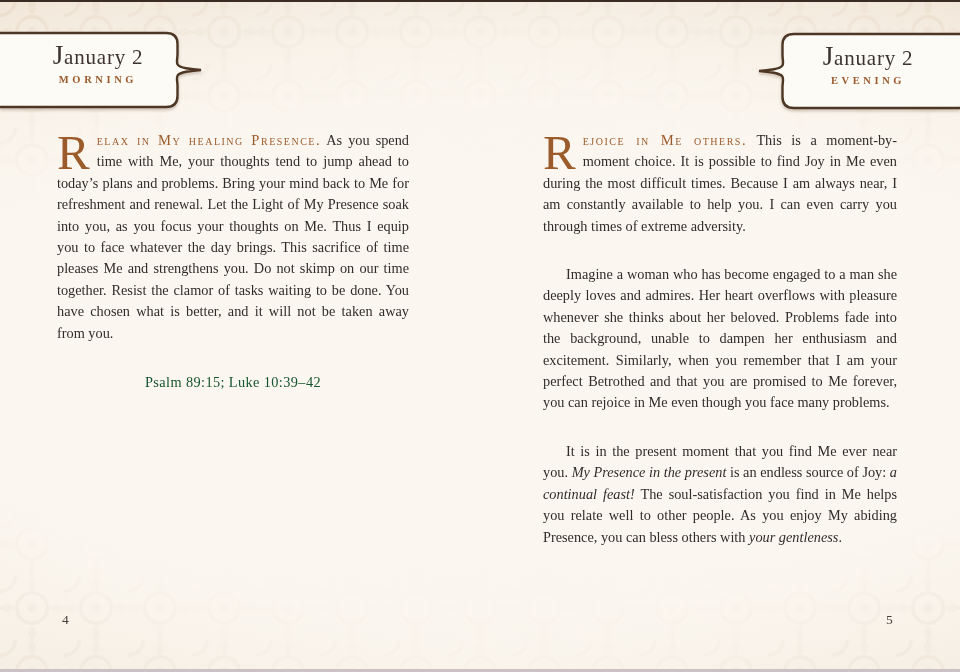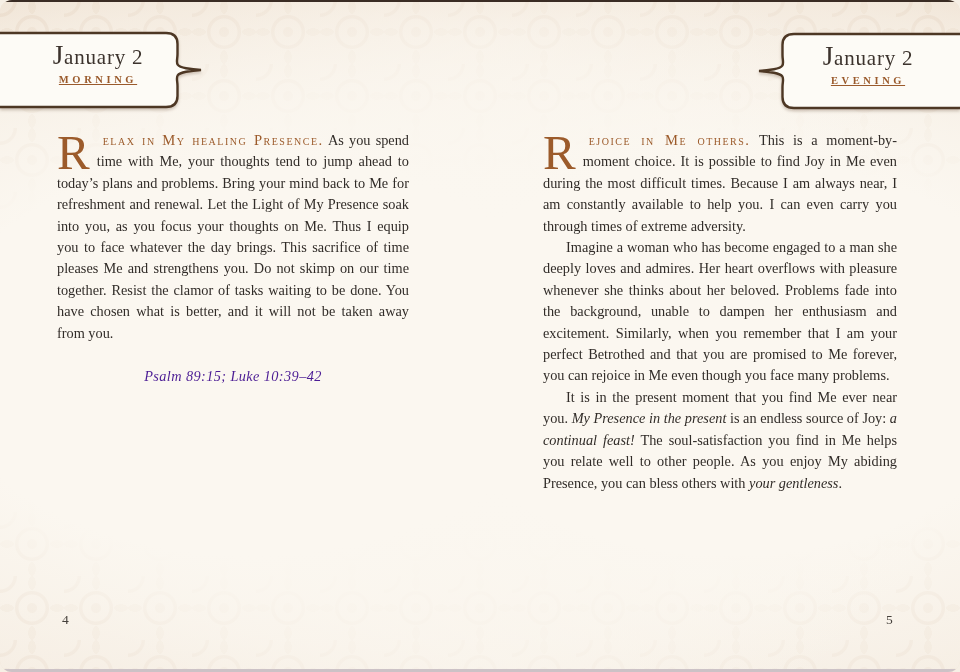--- a/index.html
+++ b/index.html
@@ -1,21 +1,21 @@
 <!DOCTYPE html>
 <html><head>
 <meta charset="utf-8">
 <style>
   html,body{margin:0;padding:0;}
   body{
     width:960px;height:672px;overflow:hidden;
     font-family:"Liberation Serif","DejaVu Serif",serif;
     background:#f6efe5;
   }
-  .spread{position:relative;width:960px;height:672px;background:#f6efe5;overflow:hidden;border-radius:12px;}
+  .spread{position:relative;width:960px;height:672px;background:#f6efe5;overflow:hidden;}
 
   
   .damask{
     position:absolute;inset:0;
     background-color:#efe3d4;
     background-image:
       radial-gradient(circle at 32px 32px, rgba(203,172,141,0) 13px, rgba(203,172,141,.55) 14px, rgba(203,172,141,.55) 16.5px, rgba(203,172,141,0) 17.5px),
       radial-gradient(circle at 32px 32px, rgba(207,177,146,.5) 0, rgba(207,177,146,.5) 4.5px, rgba(207,177,146,0) 5.5px),
       radial-gradient(circle at 0 0, rgba(203,172,141,0) 13px, rgba(203,172,141,.5) 14px, rgba(203,172,141,.5) 16.5px, rgba(203,172,141,0) 17.5px),
       radial-gradient(6px 11px at 32px 7px, rgba(210,182,152,.45) 0 60%, rgba(210,182,152,0) 65%),
@@ -40,32 +40,32 @@
   .tab{position:absolute;height:78px;width:206px;}
   .tab-left{left:0;top:31px;}
   .tab-right{right:0;top:32px;}
   .tab svg{position:absolute;inset:0;width:206px;height:78px;filter:drop-shadow(0 2px 1.5px rgba(93,64,43,.28));}
   .tab-right svg{transform:scaleX(-1);}
   .tab-text{position:absolute;top:11px;width:168px;text-align:center;}
   .tab-left .tab-text{left:14px;}
   .tab-right .tab-text{left:30px;}
   .tab-date{font-size:21px;line-height:27px;color:#3c332d;letter-spacing:.8px;}
   .tab-date::first-letter{font-size:1.3em;}
-  .tab-time{margin-top:3px;font-size:10.5px;letter-spacing:3.6px;color:#9a5a2c;font-weight:bold;text-decoration:underline;}
+  .tab-time{margin-top:3px;font-size:10.5px;letter-spacing:3.6px;color:#9a5a2c;font-weight:bold;}
 
   
   .column{position:absolute;top:130px;color:#312c28;font-size:14.3px;line-height:21.4px;text-align:justify;}
   .column-left{left:57px;width:352px;}
   .column-right{left:543px;width:354px;}
   .para{margin:0;}
-  .para.indent{text-indent:23px;}
+  .para.indent{text-indent:23px;margin-top:27px;}
   .dropcap{float:left;font-size:49px;line-height:39px;margin:3px 7px 0 0;color:#9c5b2b;}
-  .leadin{font-variant:small-caps;color:#9c5b2b;letter-spacing:1.5px;font-size:14.6px;margin-left:6px;}
+  .leadin{font-variant:small-caps;color:#9c5b2b;letter-spacing:1.5px;font-size:14.6px;}
   .seg-italic{font-style:italic;}
-  .scripture{margin-top:21px;text-align:center;color:#4c1d95;font-size:14.3px;line-height:22px;letter-spacing:.4px;text-indent:0;font-style:italic;}
+  .scripture{margin-top:27px;text-align:center;color:#14532d;font-size:14.3px;line-height:22px;letter-spacing:.4px;text-indent:0;}
   .seg-version{font-size:11px;letter-spacing:2.2px;}
   .page-number{position:absolute;top:612px;font-size:13.5px;color:#45403b;}
   .page-number-left{left:62px;}
   .page-number-right{left:886px;}
 </style>
 </head>
 <body>
 
 <div class="spread">
   <div class="damask"></div>

